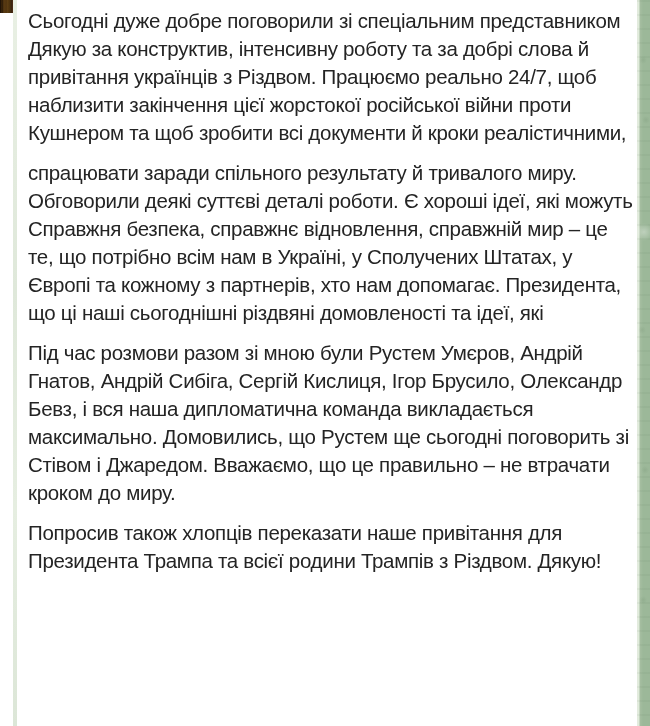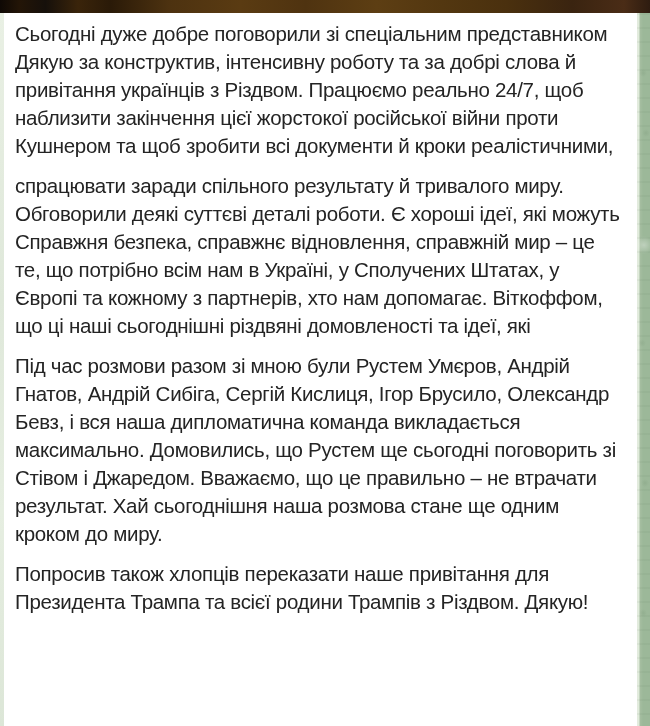--- a/index.html
+++ b/index.html
@@ -8,21 +8,21 @@
     width: 650px;
     height: 726px;
     overflow: hidden;
     background: #ffffff;
     font-family: "Liberation Sans", "DejaVu Sans", sans-serif;
   }
   .screen {
     width: 650px;
     height: 726px;
     display: flex;
-    flex-direction: column;
+    flex-direction: row;
     overflow: hidden;
   }
   
   .photo-strip {
     height: 13px;
     flex: 0 0 13px;
     background: linear-gradient(90deg,
       #0f0905 0%, #231507 3%, #16100b 7%, #3a240a 12%, #2a1a08 17%,
       #4d3210 26%, #5a3b12 37%, #4f3310 47%, #5d3e13 58%, #533710 68%,
       #4a300e 78%, #3a2410 88%, #4a2c16 96%, #2e1c10 100%);
@@ -95,31 +95,30 @@
         <div class="line">привітання українців з Різдвом. Працюємо реально 24/7, щоб</div>
         <div class="line">наблизити закінчення цієї жорстокої російської війни проти</div>
         <div class="line">Кушнером та щоб зробити всі документи й кроки реалістичними,</div>
       </div>
 
       <div class="para">
         <div class="line">спрацювати заради спільного результату й тривалого миру.</div>
         <div class="line">Обговорили деякі суттєві деталі роботи. Є хороші ідеї, які можуть</div>
         <div class="line">Справжня безпека, справжнє відновлення, справжній мир – це</div>
         <div class="line">те, що потрібно всім нам в Україні, у Сполучених Штатах, у</div>
-        <div class="line">Європі та кожному з партнерів, хто нам допомагає. Віткоффом,</div>
+        <div class="line">Європі та кожному з партнерів, хто нам допомагає. Президента,</div>
         <div class="line">що ці наші сьогоднішні різдвяні домовленості та ідеї, які</div>
       </div>
 
       <div class="para">
         <div class="line">Під час розмови разом зі мною були Рустем Умєров, Андрій</div>
         <div class="line">Гнатов, Андрій Сибіга, Сергій Кислиця, Ігор Брусило, Олександр</div>
         <div class="line">Бевз, і вся наша дипломатична команда викладається</div>
         <div class="line">максимально. Домовились, що Рустем ще сьогодні поговорить зі</div>
         <div class="line">Стівом і Джаредом. Вважаємо, що це правильно – не втрачати</div>
-        <div class="line">результат. Хай сьогоднішня наша розмова стане ще одним</div>
         <div class="line">кроком до миру.</div>
       </div>
 
       <div class="para">
         <div class="line">Попросив також хлопців переказати наше привітання для</div>
         <div class="line">Президента Трампа та всієї родини Трампів з Різдвом. Дякую!</div>
       </div>
 
     </div>
 

